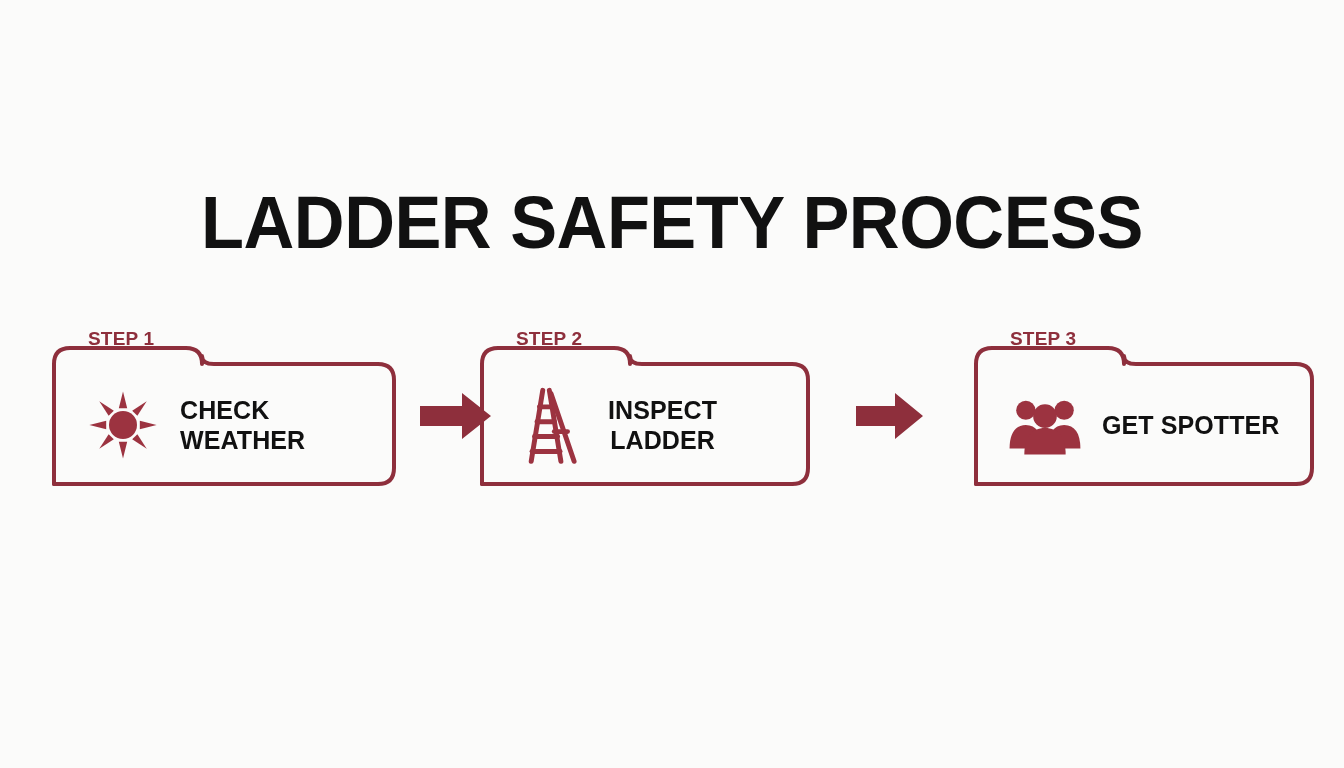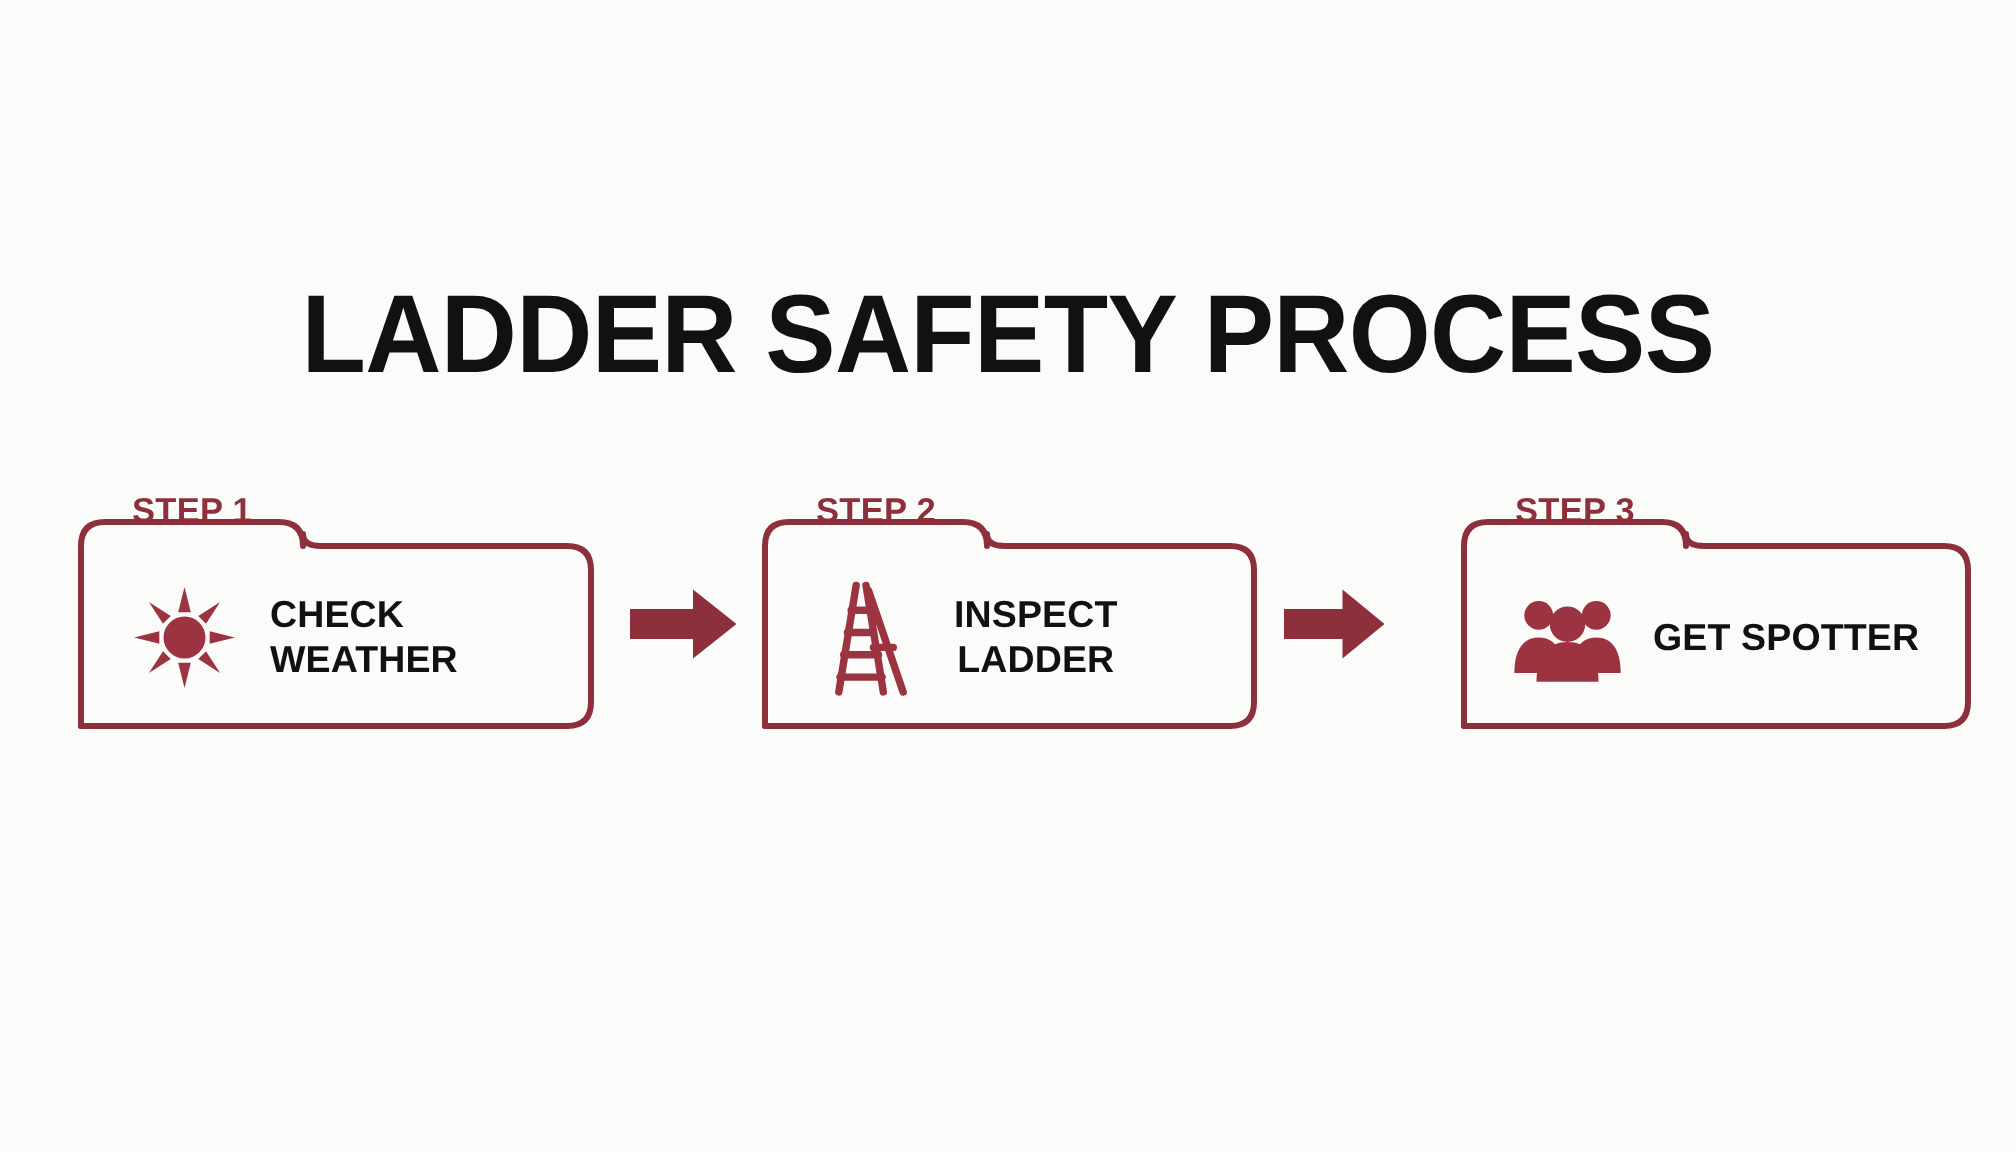--- a/index.html
+++ b/index.html
@@ -49,21 +49,21 @@
     position: absolute;
     left: 0;
     top: 0;
     overflow: visible;
   }
 
   .step-label {
     position: absolute;
     left: 36px;
     top: 11px;
-    font-size: 23px;
+    font-size: 19px;
     font-weight: bold;
     letter-spacing: 0.2px;
     color: #8E2F3C;
     line-height: 1;
     white-space: nowrap;
   }
 
   .card-body {
     position: absolute;
     left: 0;
@@ -146,21 +146,21 @@
 WEATHER</div>
     </div>
   </div>
 
   <div class="arrow" style="left:420px;">
     <svg width="72" height="50" viewBox="0 0 72 50">
       <polygon points="0,15 42,15 42,2 71,25 42,48 42,35 0,35" fill="#8E2F3C"></polygon>
     </svg>
   </div>
 
-  <div class="card" id="card-2" style="left:508px; width:330px;">
+  <div class="card" id="card-2" style="left:480px; width:330px;">
     <svg class="card-svg" width="330" height="168" viewBox="0 0 330 168">
       <path d="M 2 166
                L 2 46
                Q 2 30 18 30
                L 134 30
                Q 150 30 150 46
                L 150 38
                Q 150 46 162 46
                L 312 46
                Q 328 46 328 62

